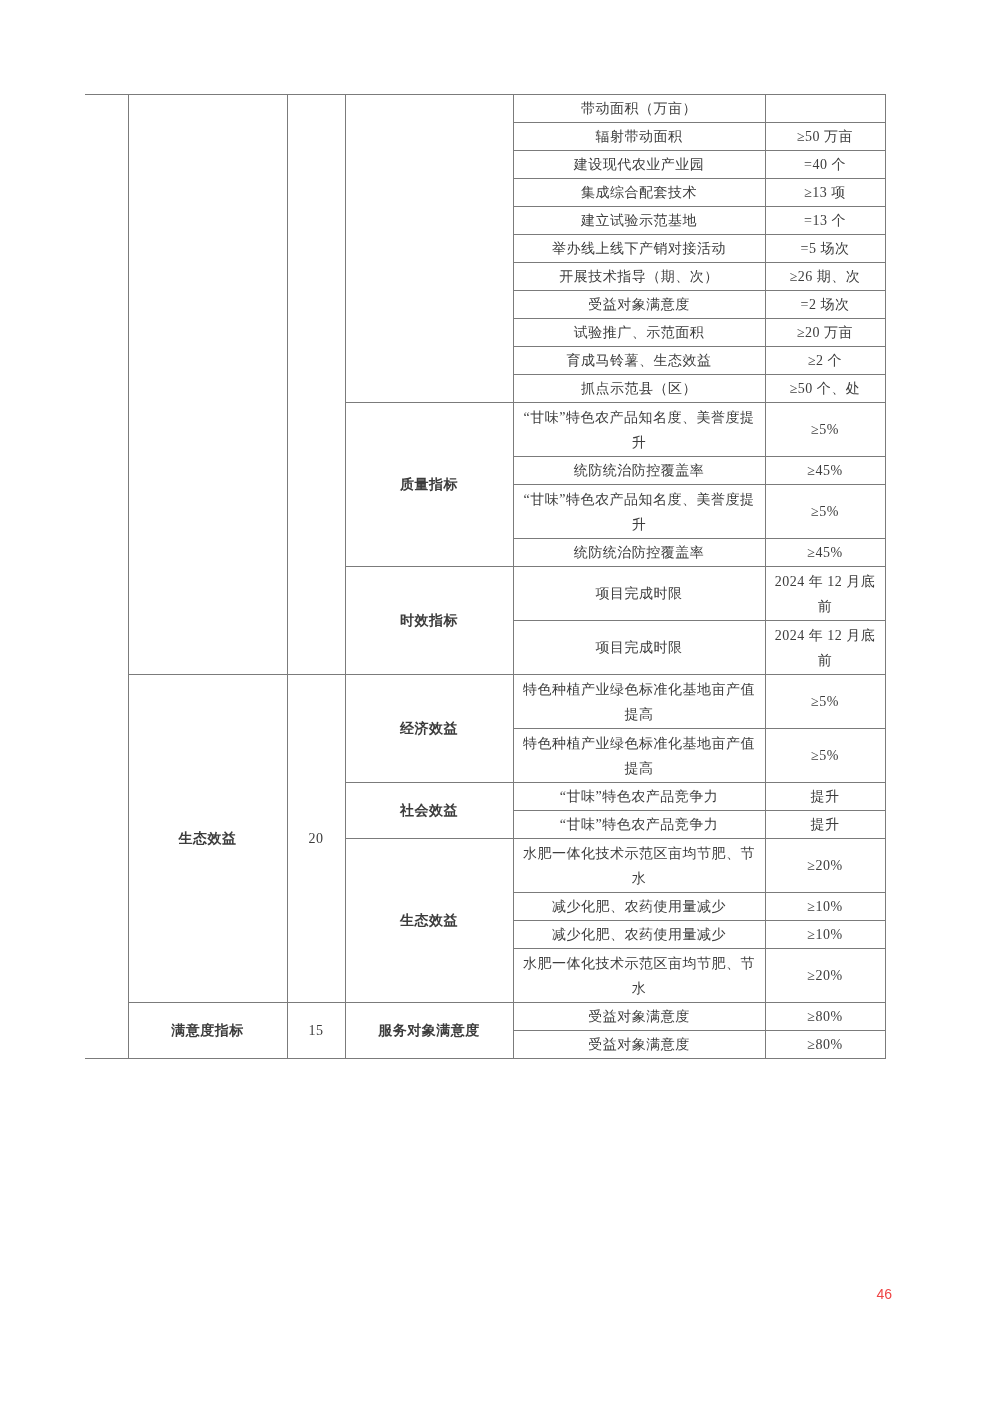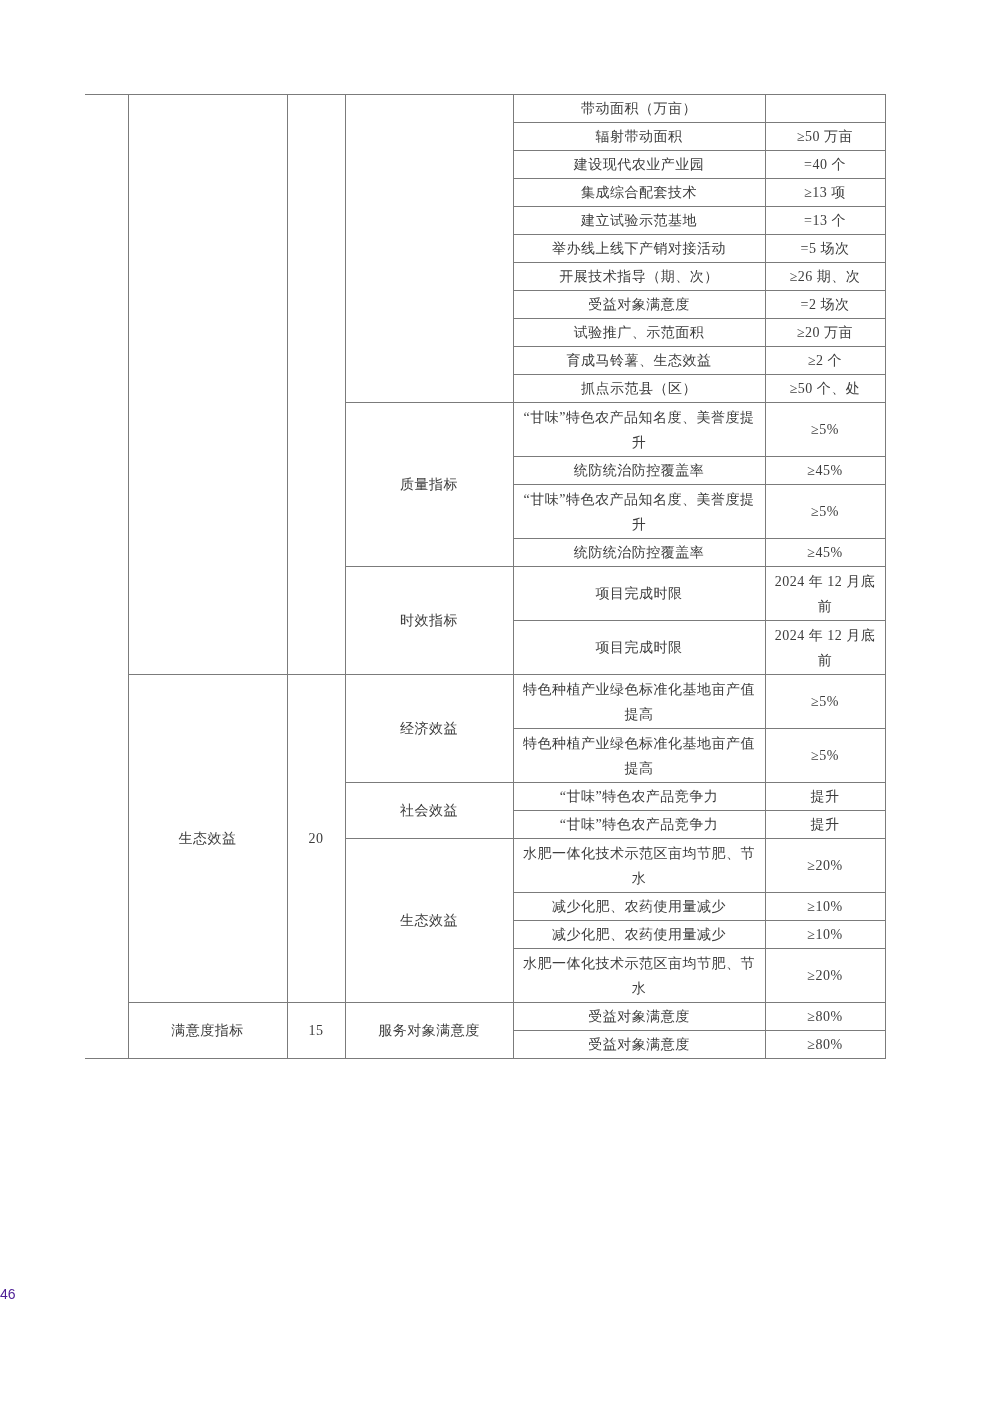--- a/index.html
+++ b/index.html
@@ -29,30 +29,30 @@
     color: #3c3c3c;
     letter-spacing: 0.5px;
     padding: 1px 7px;
     word-break: break-all;
     overflow: hidden;
   }
   
   table.perf-table td.c1 { border-left: none; }
   tr.rs { height: 27px; }  
   tr.rd { height: 54px; }  
-  td.cat { letter-spacing: 1px; }
+  td.cat { letter-spacing: 1px; font-weight: bold; }
   .page-number {
     position: absolute;
     top: 1286px;
     left: 0;
     width: 892px;
-    text-align: left;
+    text-align: right;
     font-family: "Liberation Sans", "DejaVu Sans", sans-serif;
     font-size: 14px;
-    color: #4c1d95;
+    color: #ef4444;
   }
 </style>
 </head>
 <body>
 
 <div class="page">
 
   <table class="perf-table">
     <colgroup>
       <col style="width:43px">

